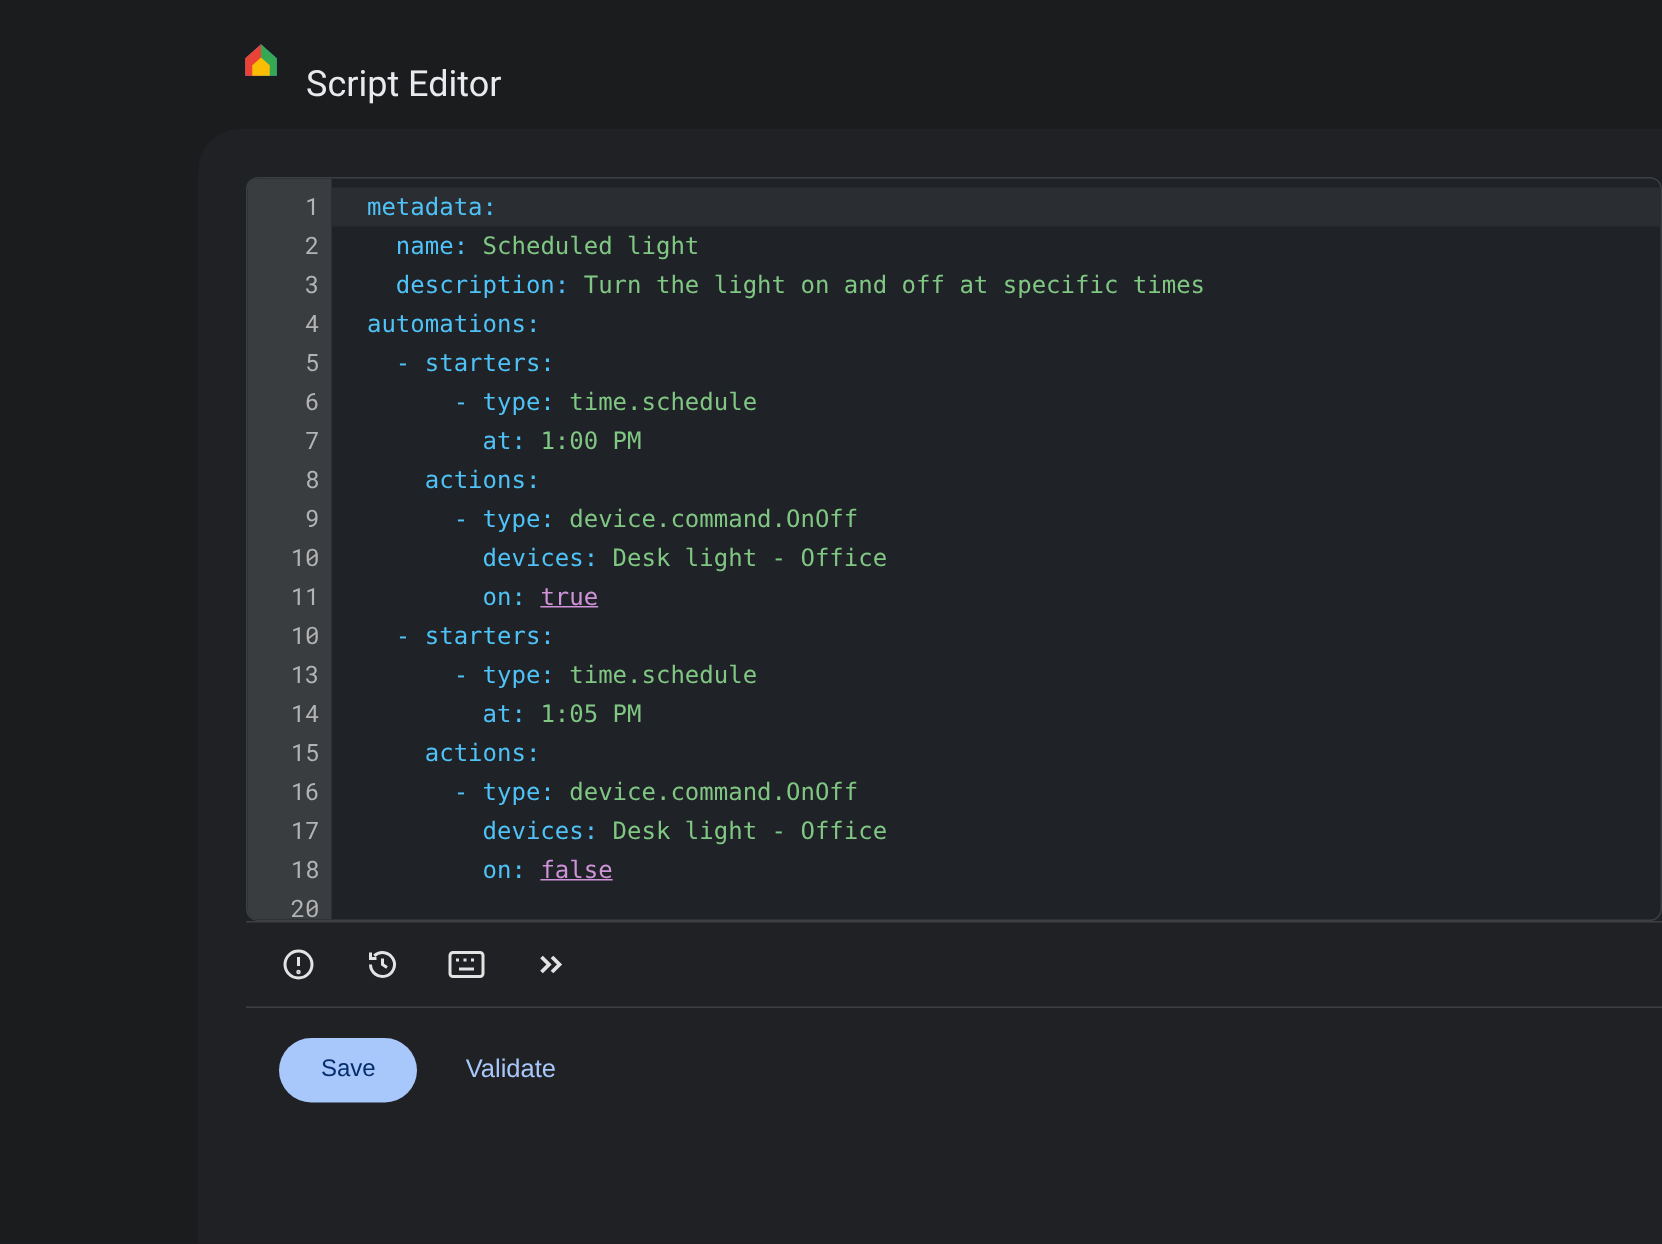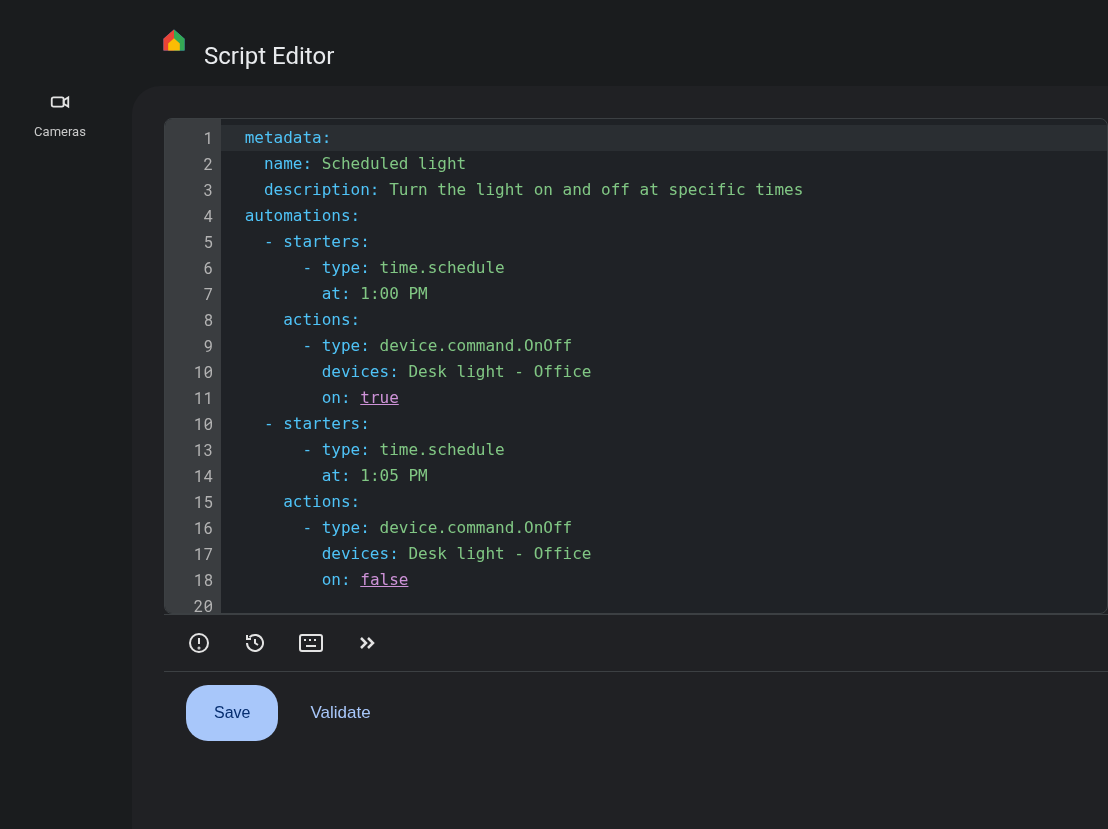--- a/index.html
+++ b/index.html
@@ -70,21 +70,21 @@
   .code-hl{position:absolute;left:0;right:0;top:6px;height:26px;background:#2a2e32;}
   .code pre{margin:0;padding:6px 16px 6px 14px;white-space:pre;position:relative;}
   .code .ln{height:26px;display:block;}
   .k{color:var(--key);} .v{color:var(--val);} .b{color:var(--bool);text-decoration:underline;}
 
   .toolbar{height:58px;border-top:1px solid #3c4043;border-bottom:1px solid #3c4043;background:var(--surface);display:flex;align-items:center;gap:30px;padding:0 22px;}
   .toolbar .ticon{display:flex;align-items:center;justify-content:center;width:26px;height:26px;cursor:pointer;}
   .toolbar svg{stroke:var(--toolbar-icon);fill:none;}
 
   .action-bar{height:82px;display:flex;align-items:center;gap:26px;padding:0 22px;}
-  .btn-primary{background:var(--button);color:var(--button-text);border:none;height:56px;padding:0 28px;border-radius:22px;font-size:16px;font-weight:500;cursor:pointer;}
+  .btn-primary{background:var(--button);color:var(--button-text);border:none;height:43px;padding:0 28px;border-radius:22px;font-size:16px;font-weight:500;cursor:pointer;}
   .btn-text{background:none;border:none;color:#a8c7fa;font-size:17px;font-weight:500;cursor:pointer;}
   .spacer{flex:1;}
   .activate-box{border:3px solid #ff0000;padding:6px 10px;display:flex;align-items:center;gap:8px;margin-right:12px;}
   .activate-label{font-size:14px;color:#e8eaed;}
   .toggle{width:44px;height:24px;border-radius:12px;background:#1b66c9;position:relative;cursor:pointer;}
   .toggle .knob{position:absolute;right:2px;top:2px;width:20px;height:20px;border-radius:50%;background:#a8c7fa;}
 </style>
 </head>
 <body>
 
@@ -94,29 +94,20 @@
       <path d="M24 6 L42 22 L42 42 L6 42 L6 22 Z" fill="#4285F4"></path>
       <path d="M24 6 L42 22 L42 42 L24 42 Z" fill="#34A853"></path>
       <path d="M6 22 L24 6 L24 42 L6 42 Z" fill="#EA4335"></path>
       <path d="M14 42 L14 30 L24 21 L34 30 L34 42 Z" fill="#FBBC04"></path>
     </svg>
   </span>
   <div class="header-title">Script Editor</div>
 </div>
 
 <div class="sidebar">
-  <div class="side-item">
-    <div class="side-pill">
-      <svg width="22" height="22" viewBox="0 0 24 24" fill="none" stroke="#e3e3e3" stroke-width="2">
-        <rect x="3" y="7" width="13" height="10" rx="2"></rect>
-        <path d="M16 10 L21 7 L21 17 L16 14 Z"></path>
-      </svg>
-    </div>
-    <div class="side-label">Cameras</div>
-  </div>
 </div>
 
 <div class="main">
   <div class="editor-card">
     <div class="code-area">
       <div class="gutter">
         <div>1</div>
           <div>2</div>
           <div>3</div>
         <div>4</div>

